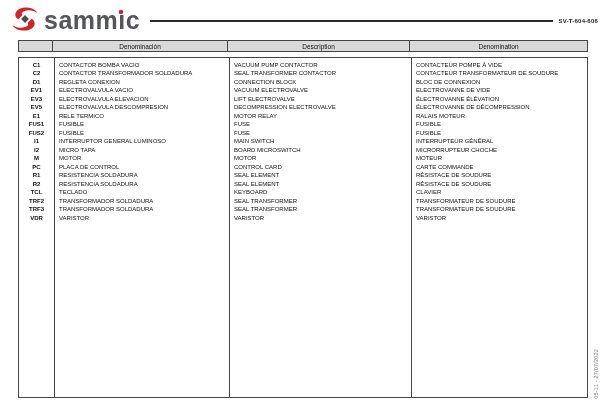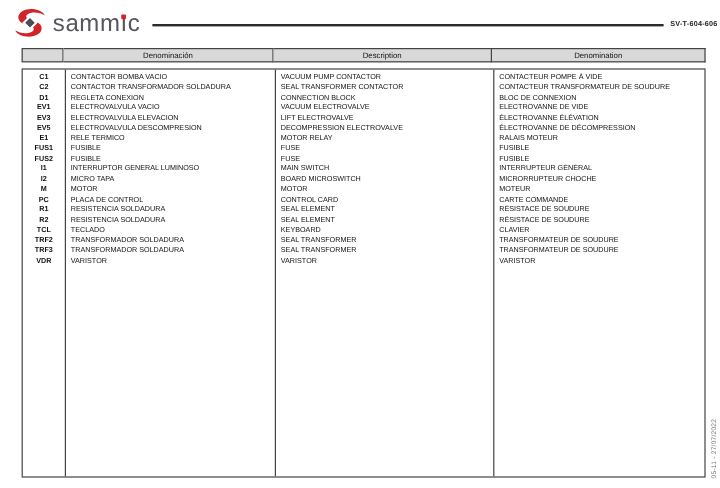--- a/index.html
+++ b/index.html
@@ -14,21 +14,21 @@
     font-family:"Liberation Sans", sans-serif;color:#1a1a1a;overflow:hidden;
   }
   
   .page-header{
     position:absolute;left:10px;top:4px;right:2px;height:34px;
     display:flex;align-items:center;
   }
   .logo{display:flex;align-items:center;gap:4px;}
   .logo-icon{flex:0 0 auto;}
   .logo-text{
-    font-size:20px;font-weight:normal;color:var(--logo-gray);
+    font-size:25px;font-weight:bold;color:var(--logo-gray);
     letter-spacing:0.5px;line-height:1;position:relative;top:-1px;
   }
   .i-wrap{position:relative;display:inline-block;}
   .i-dot{
     position:absolute;left:1px;top:2px;width:4px;height:4px;
     background:var(--logo-red);border-radius:1px;
   }
   .header-rule{
     flex:1;height:2px;background:#2b2b2b;margin:0 6px 0 10px;
   }

